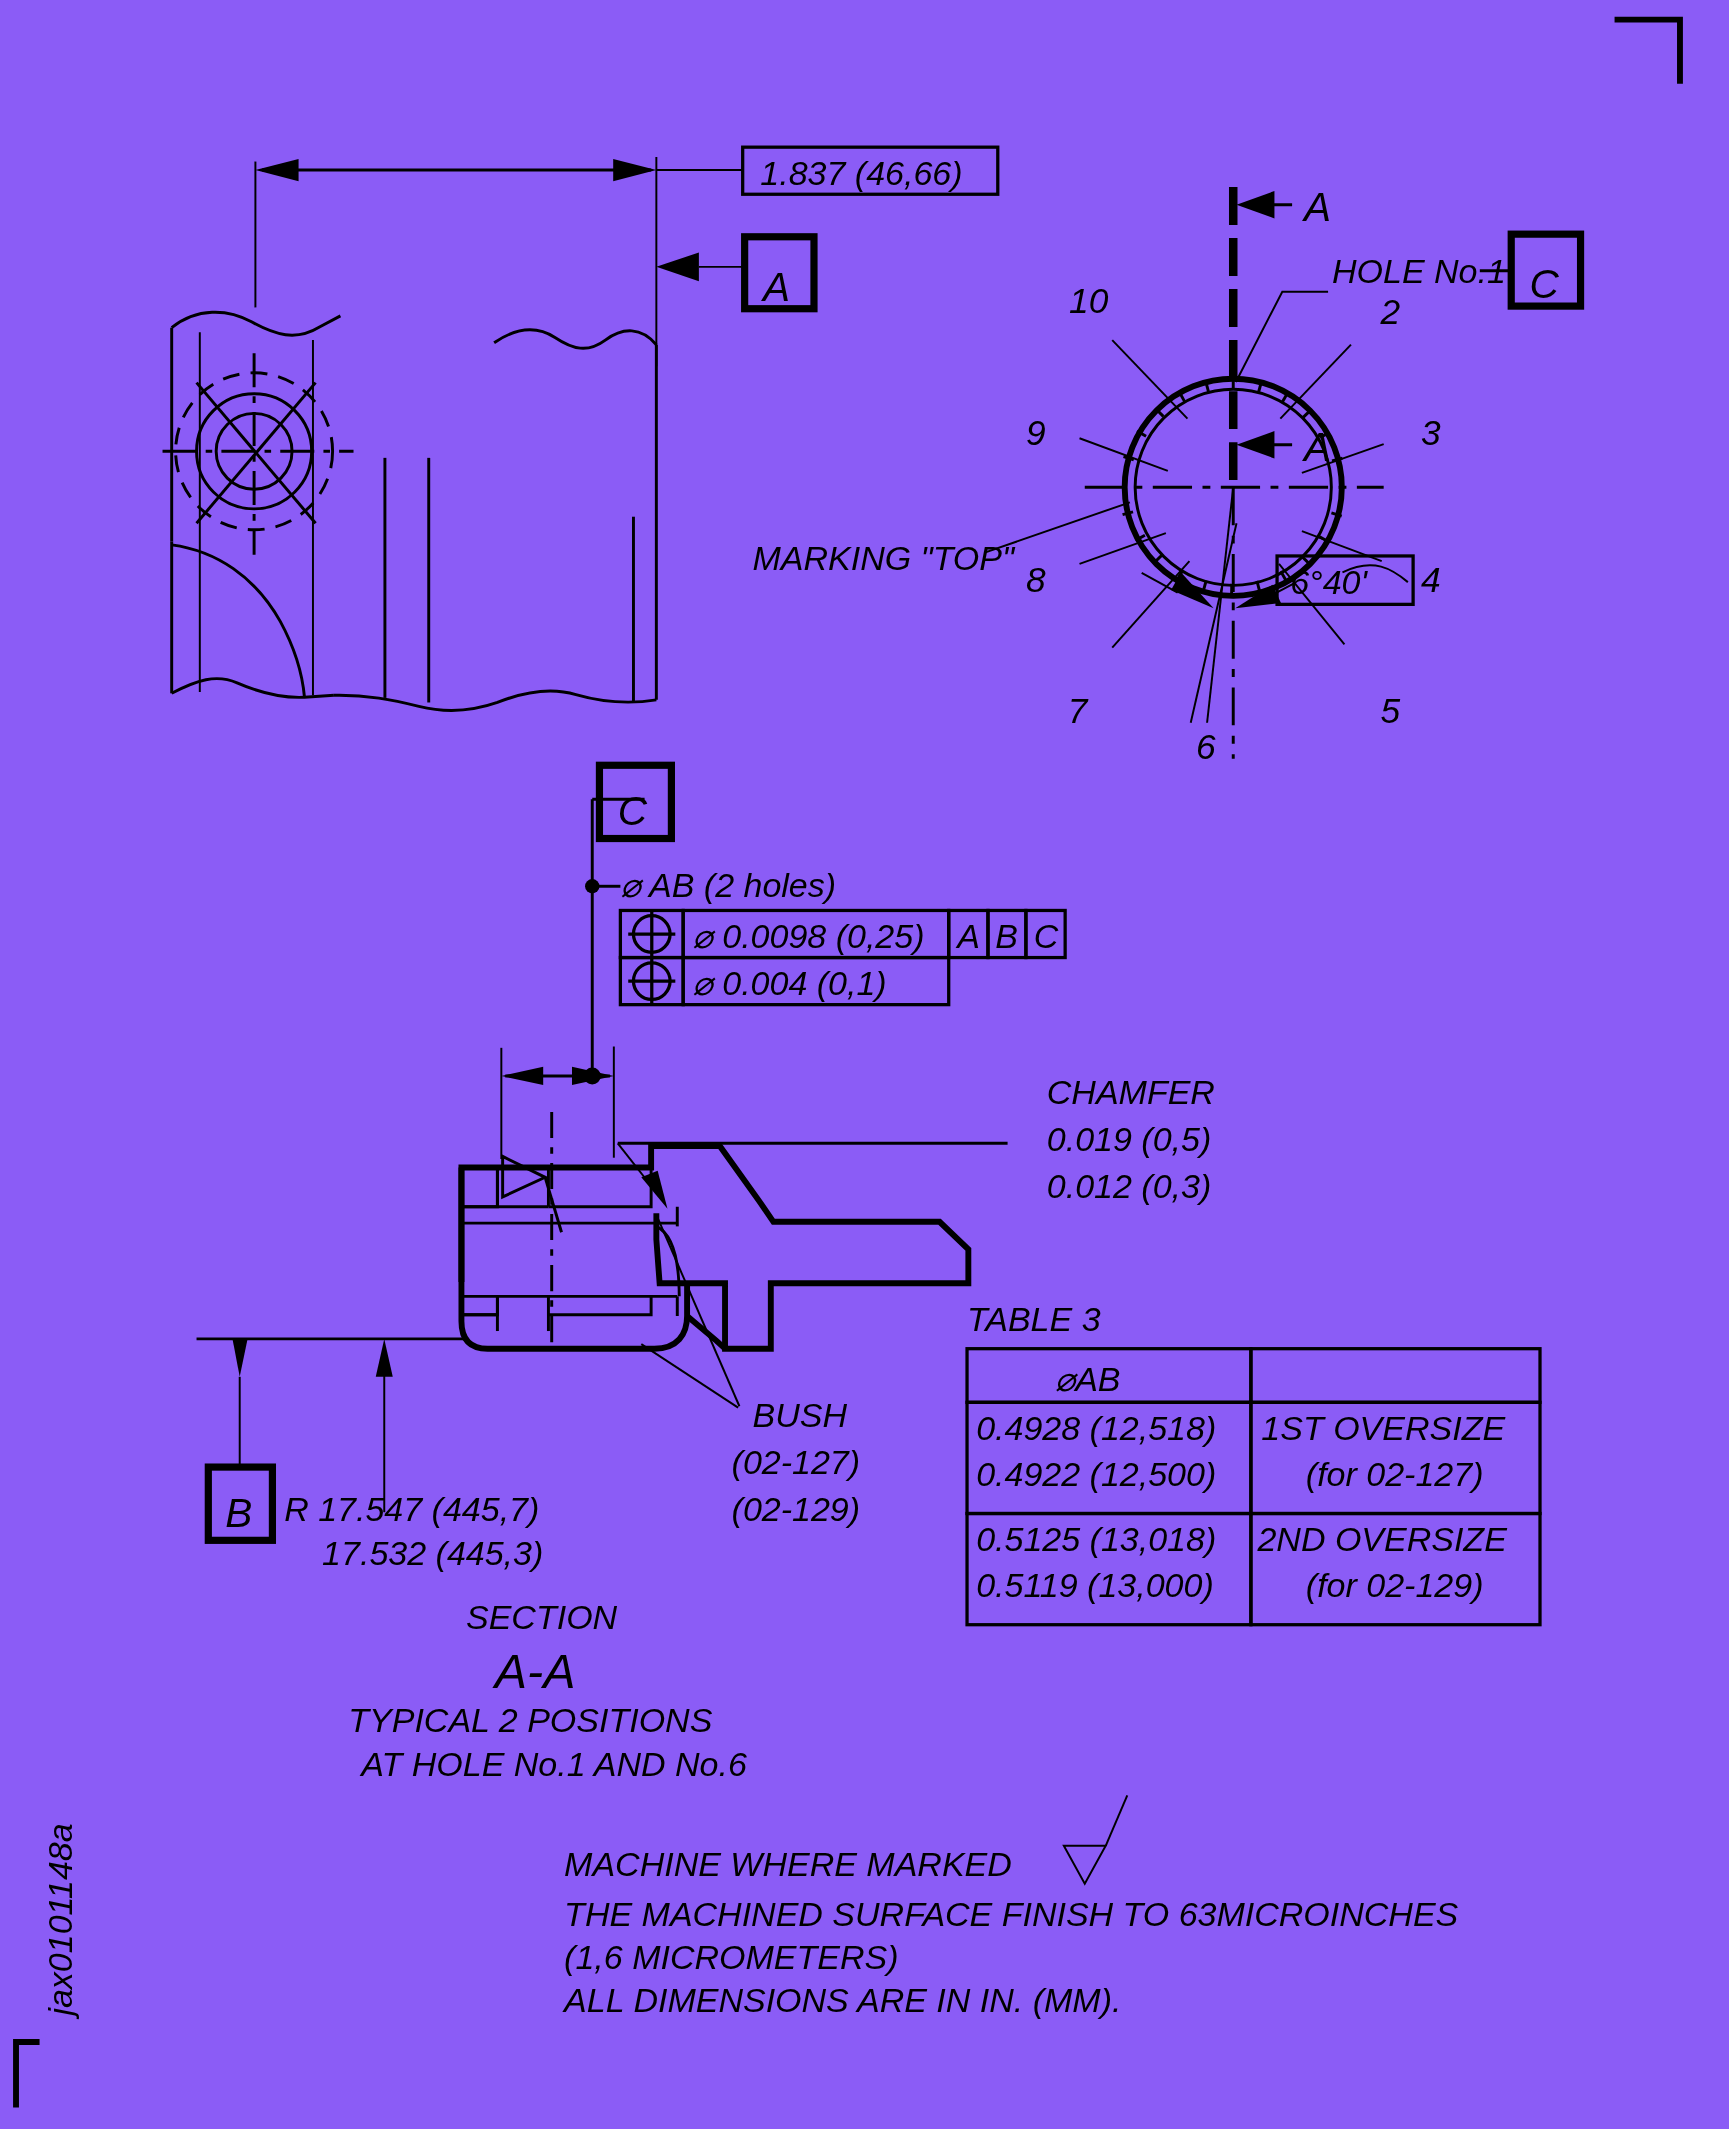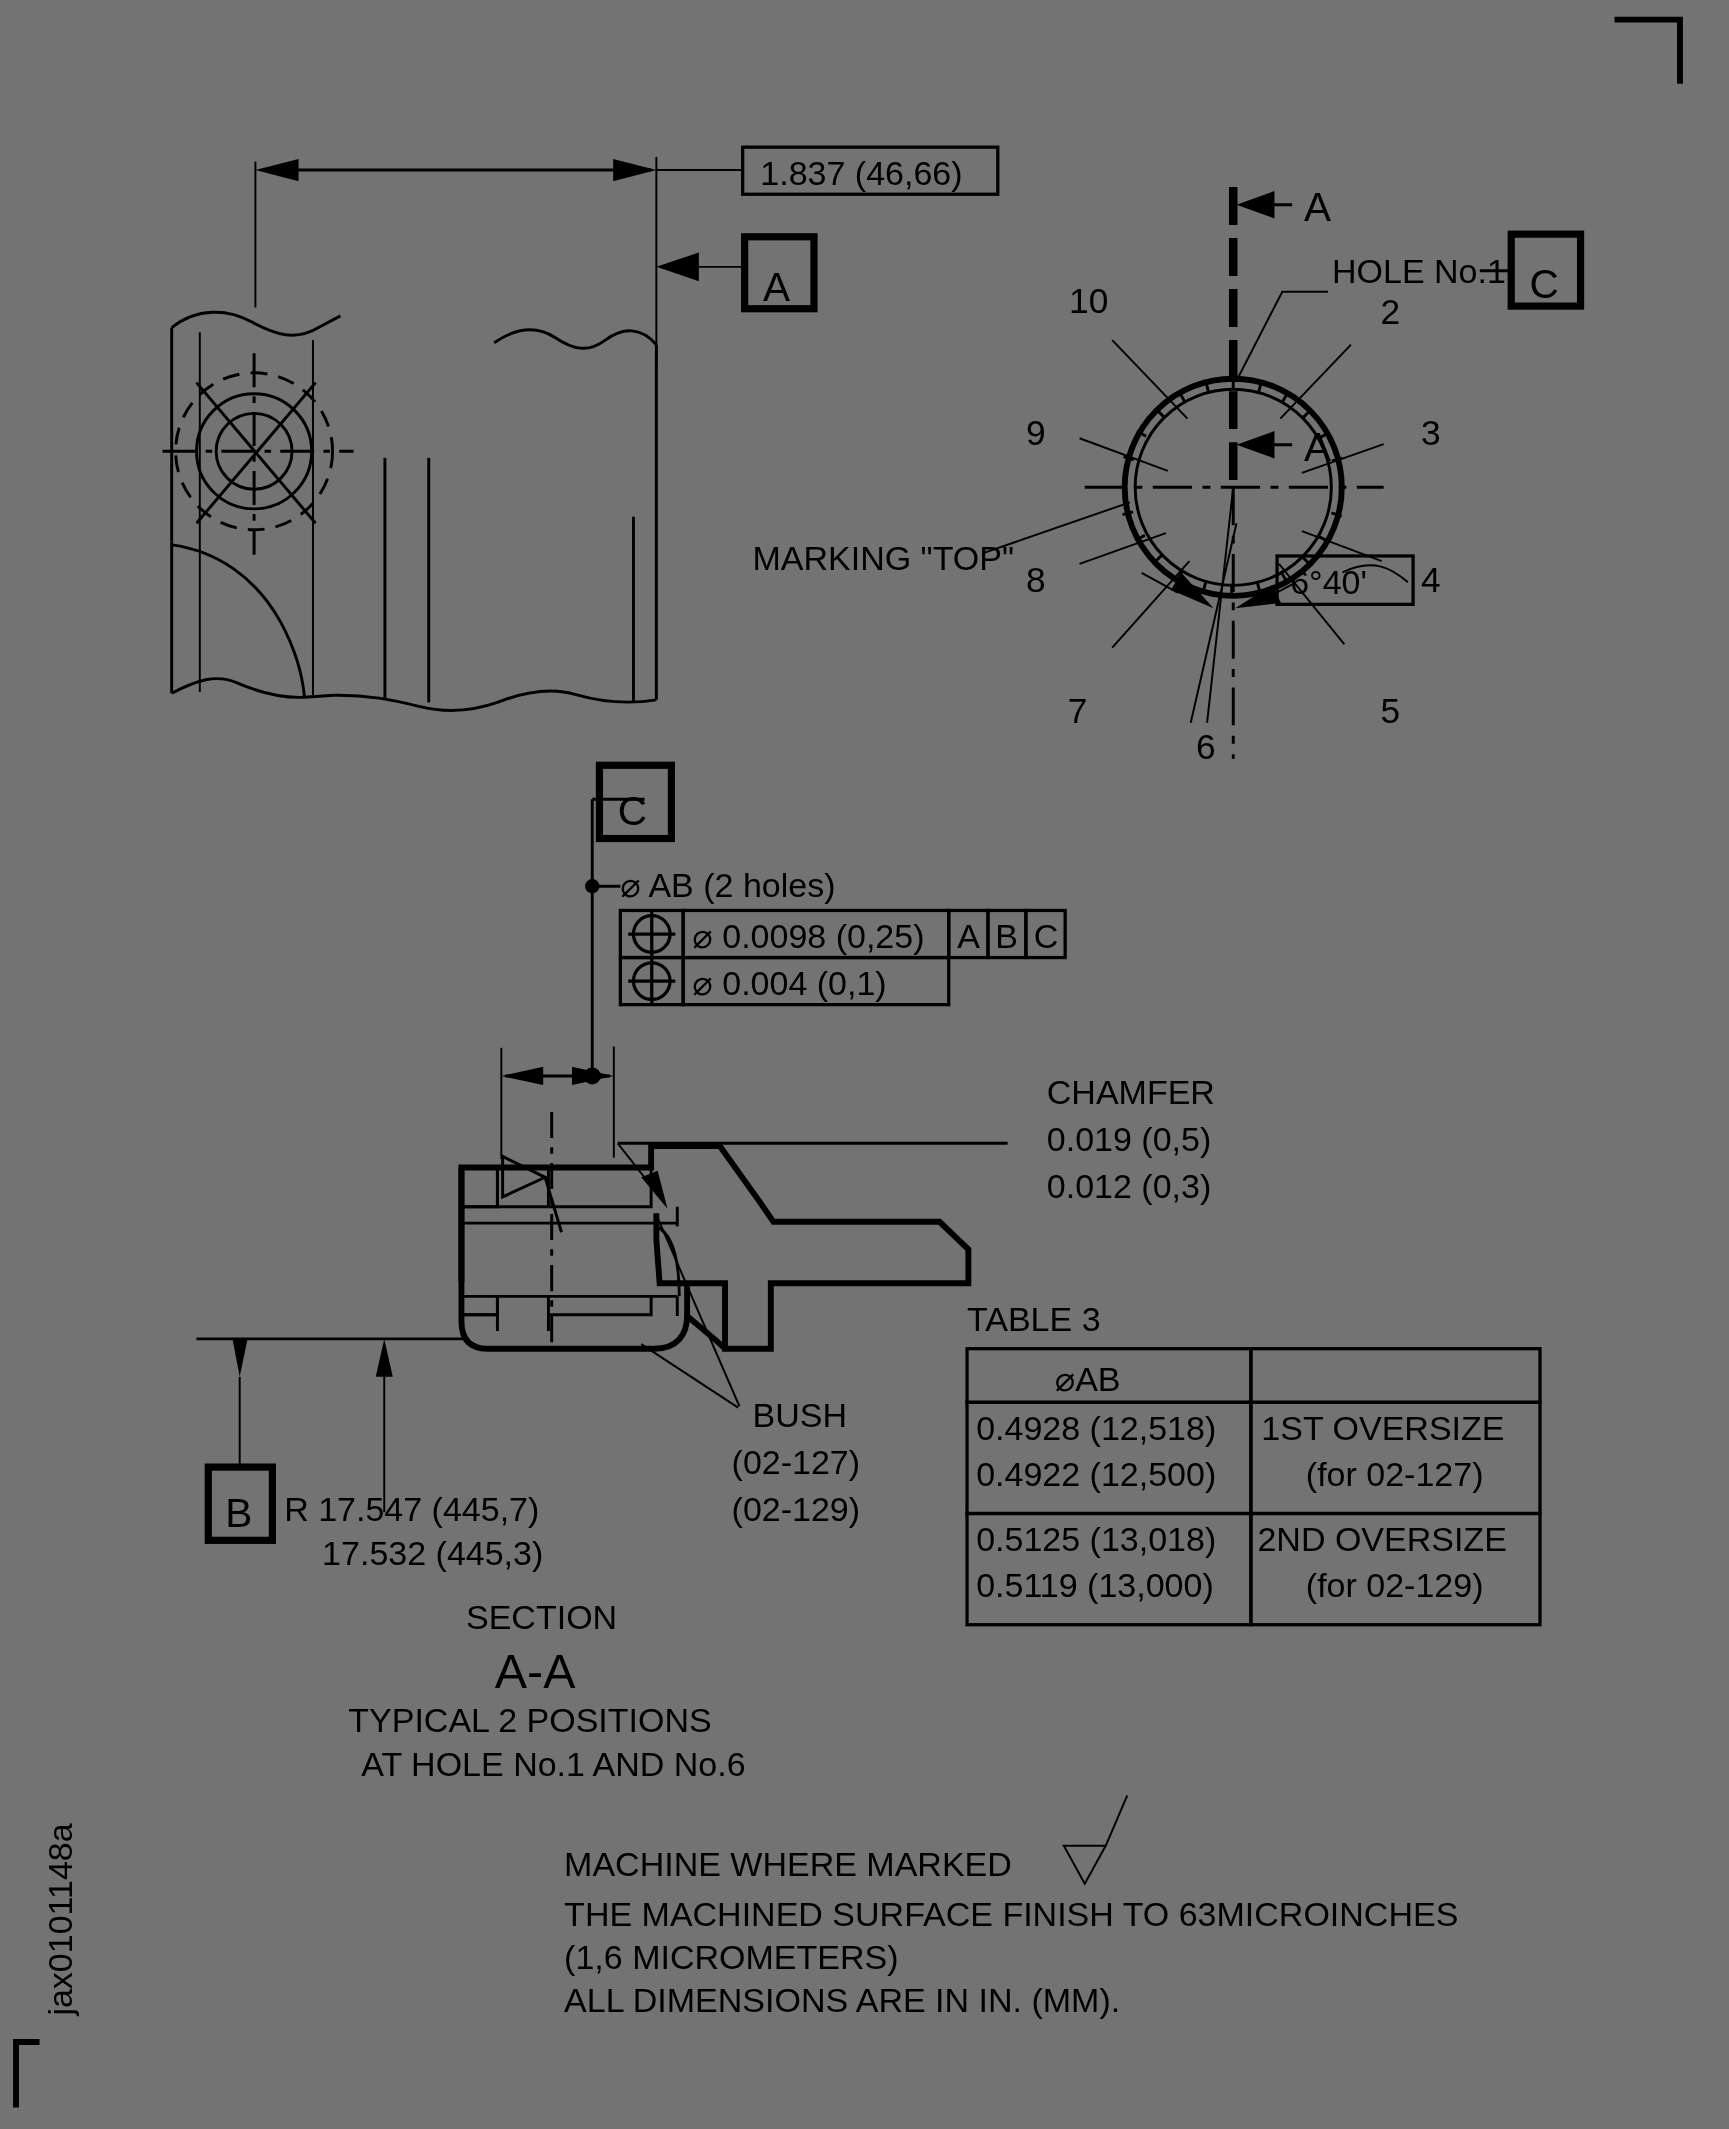--- a/index.html
+++ b/index.html
@@ -6,22 +6,23 @@
   html,body{margin:0;padding:0;background:#fff;}
   body{
     font-family:"Liberation Sans", sans-serif;
     color:#000;
     -webkit-font-smoothing:antialiased;
   }
   #sheet{
     position:relative;
     width:1730px;
     height:2129px;
-    background:#737373;
+    background:#8b5cf6;
     overflow:hidden;
+    font-style:italic;
   }
   svg{display:block;}
   #vec{position:absolute;left:0;top:0;width:1730px;height:2129px;}
   text{font-family:"Liberation Sans", sans-serif;fill:#000;}
   .t{font-size:52px;}
   .t-big{font-size:62px;}
   .t-num{font-size:54px;}
   .box-txt{font-size:62px;}
   .ln{stroke:#000;fill:none;}
   .thin{stroke-width:3;}

